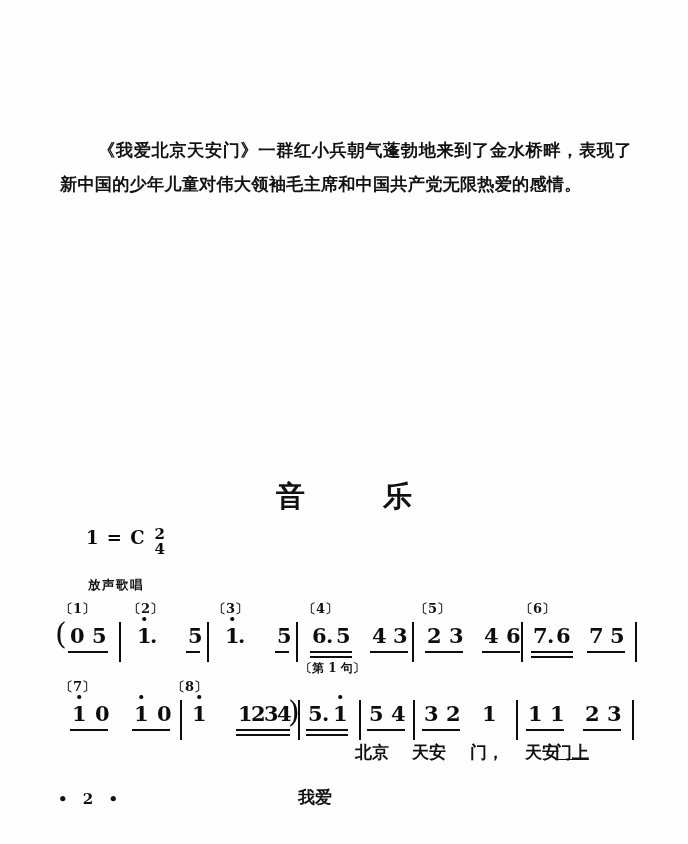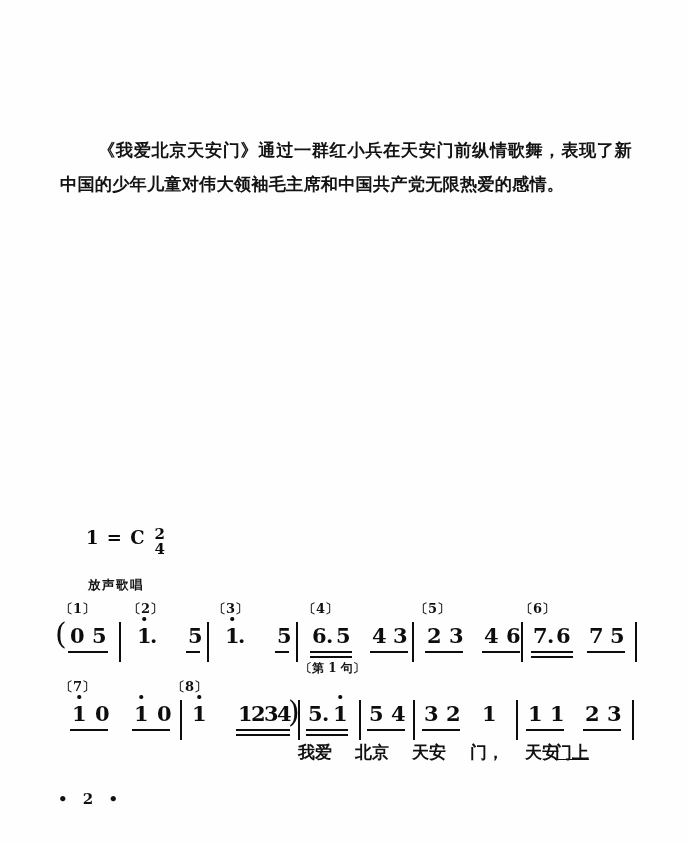--- a/index.html
+++ b/index.html
@@ -216,22 +216,23 @@
     letter-spacing: 5px;
     color: #111;
   }
 </style>
 </head>
 <body>
 
 <div class="page">
 
 
-  <div class="para" id="para-1">《我爱北京天安门》通过一群红小兵在天安门前纵情歌舞，表现了新中国的少年儿童对伟大领袖毛主席和中国共产党无限热爱的感情。</div>
-
+  <div class="para" id="para-1">《我爱北京天安门》一群红小兵朝气蓬勃地来到了金水桥畔，表现了新中国的少年儿童对伟大领袖毛主席和中国共产党无限热爱的感情。</div>
+
+  <div class="section-title">音 乐</div>
 
   <div class="keysig">
     <span class="keytext">1 = C</span>
     <span class="timesig">
       <span class="num">2</span>
       <span class="den">4</span>
     </span>
   </div>
 
   <div class="tempo-mark">放声歌唱</div>
@@ -329,21 +330,21 @@
         <div class="beam second" style="left: 236px; width: 54px; top: 36px;"></div>
         <div class="beam" style="left: 306px; width: 42px; top: 31px;"></div>
         <div class="beam second" style="left: 306px; width: 42px; top: 36px;"></div>
         <div class="beam" style="left: 367px; width: 38px; top: 31px;"></div>
         <div class="beam" style="left: 422px; width: 38px; top: 31px;"></div>
         <div class="beam" style="left: 526px; width: 38px; top: 31px;"></div>
         <div class="beam" style="left: 583px; width: 38px; top: 31px;"></div>
         <div class="paren" style="left: 288px; top: -1px;">)</div>
       </div>
     <div class="lyrics-row">
-        <div class="lyric" style="left: 298px;">我爱</div>
+        <div class="lyric" style="left: 298px; margin-top: 45px;">我爱</div>
         <div class="lyric" style="left: 355px; text-align: center;">北京</div>
         <div class="lyric" style="left: 412px;">天安</div>
         <div class="lyric" style="left: 470px;">门，</div>
         <div class="lyric" style="left: 525px;">天安</div>
         <div class="lyric" style="left: 555px; text-decoration: underline;">门上</div>
       </div>
   </div>
 
   <div class="phrase-mark" id="phrase-mark-1" style="left: 300px; top: 660px;">〔第 1 句〕</div>
 

